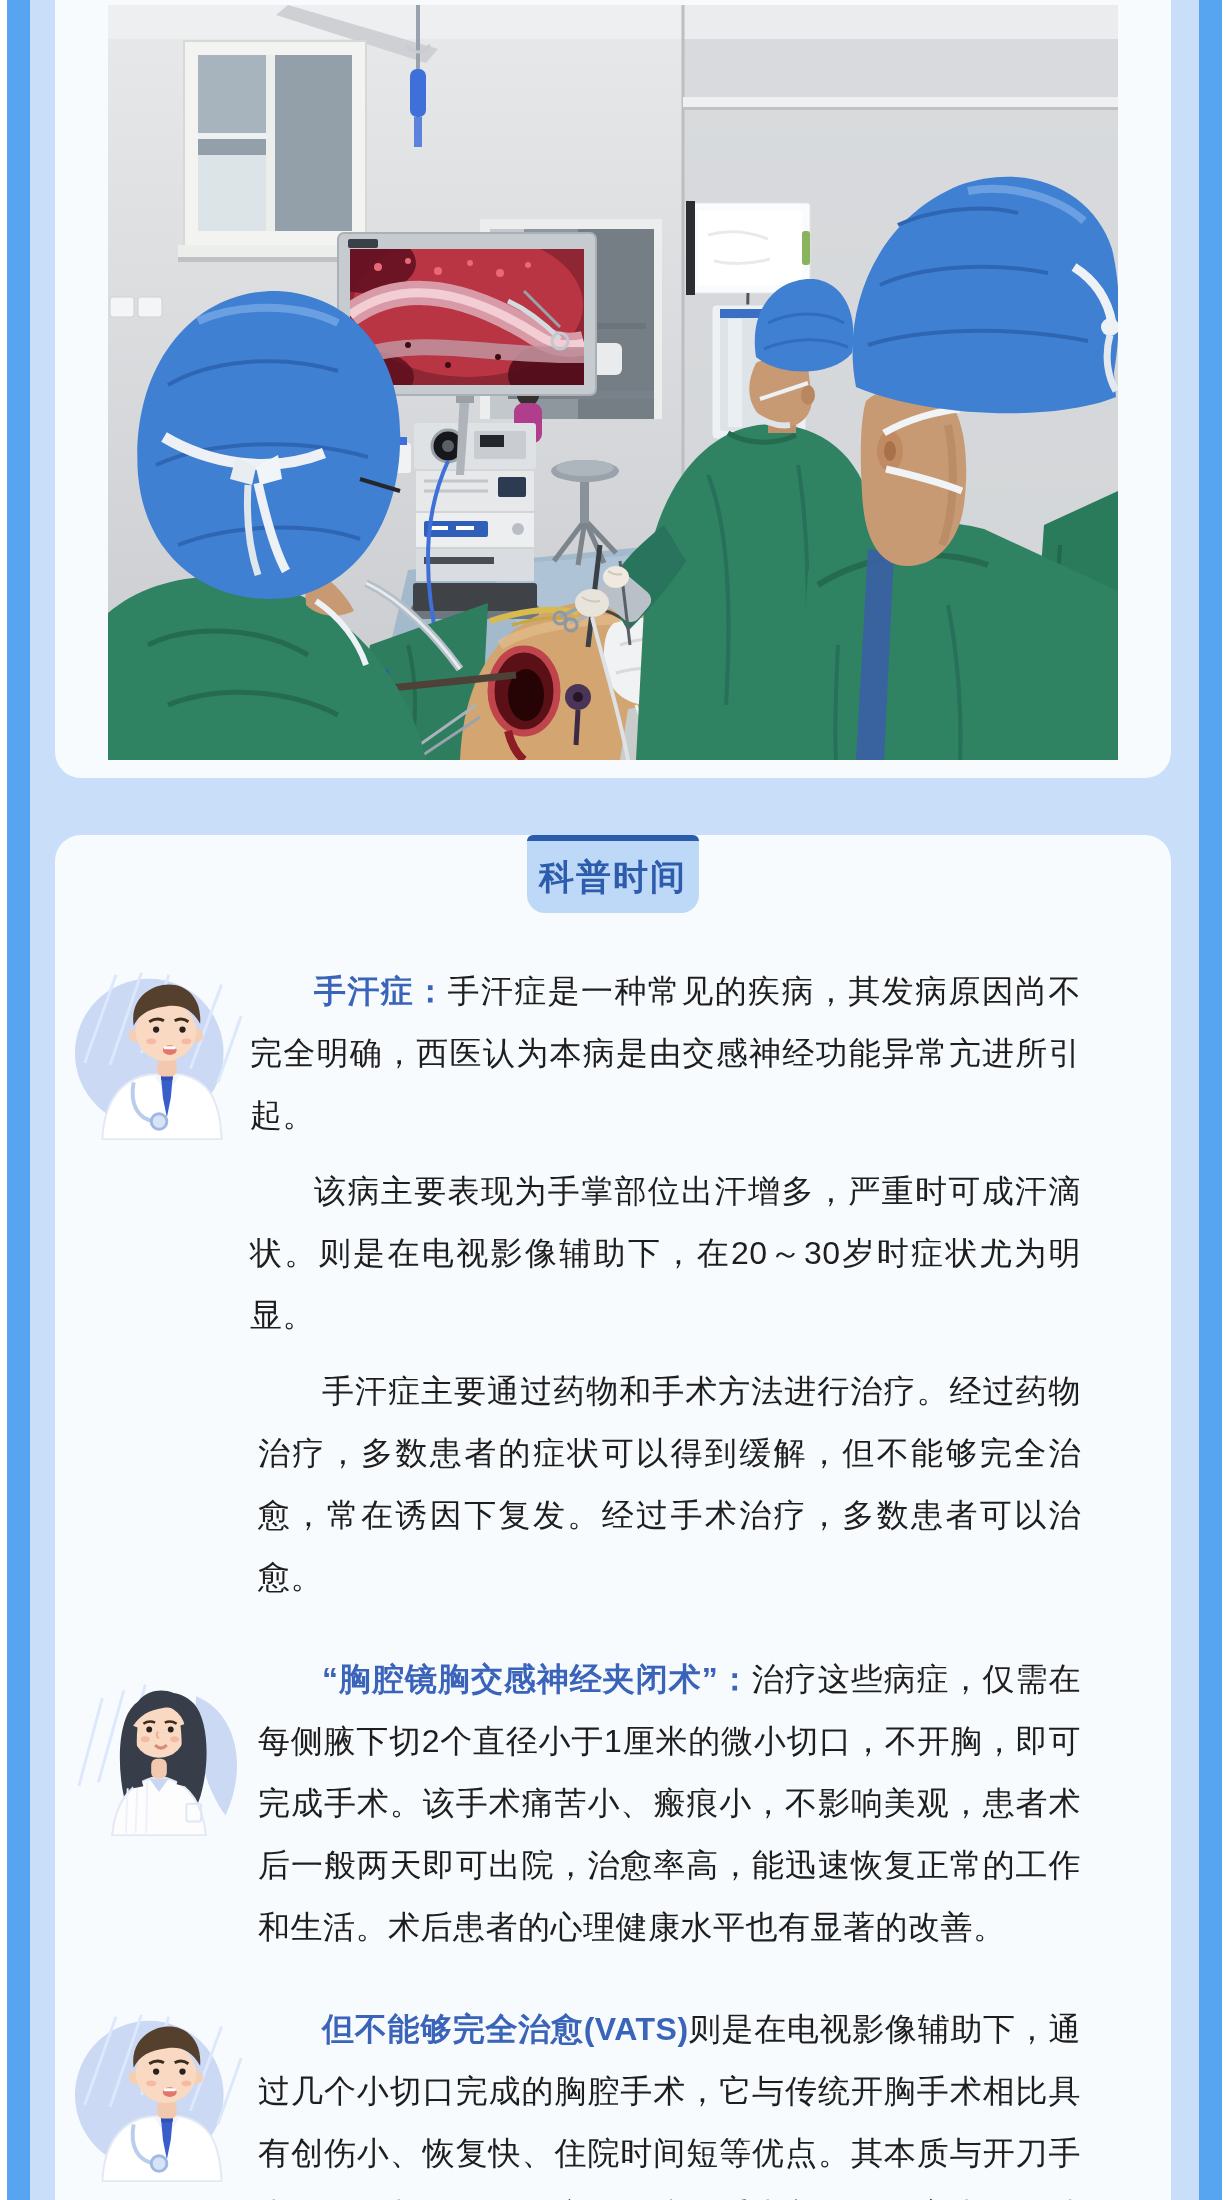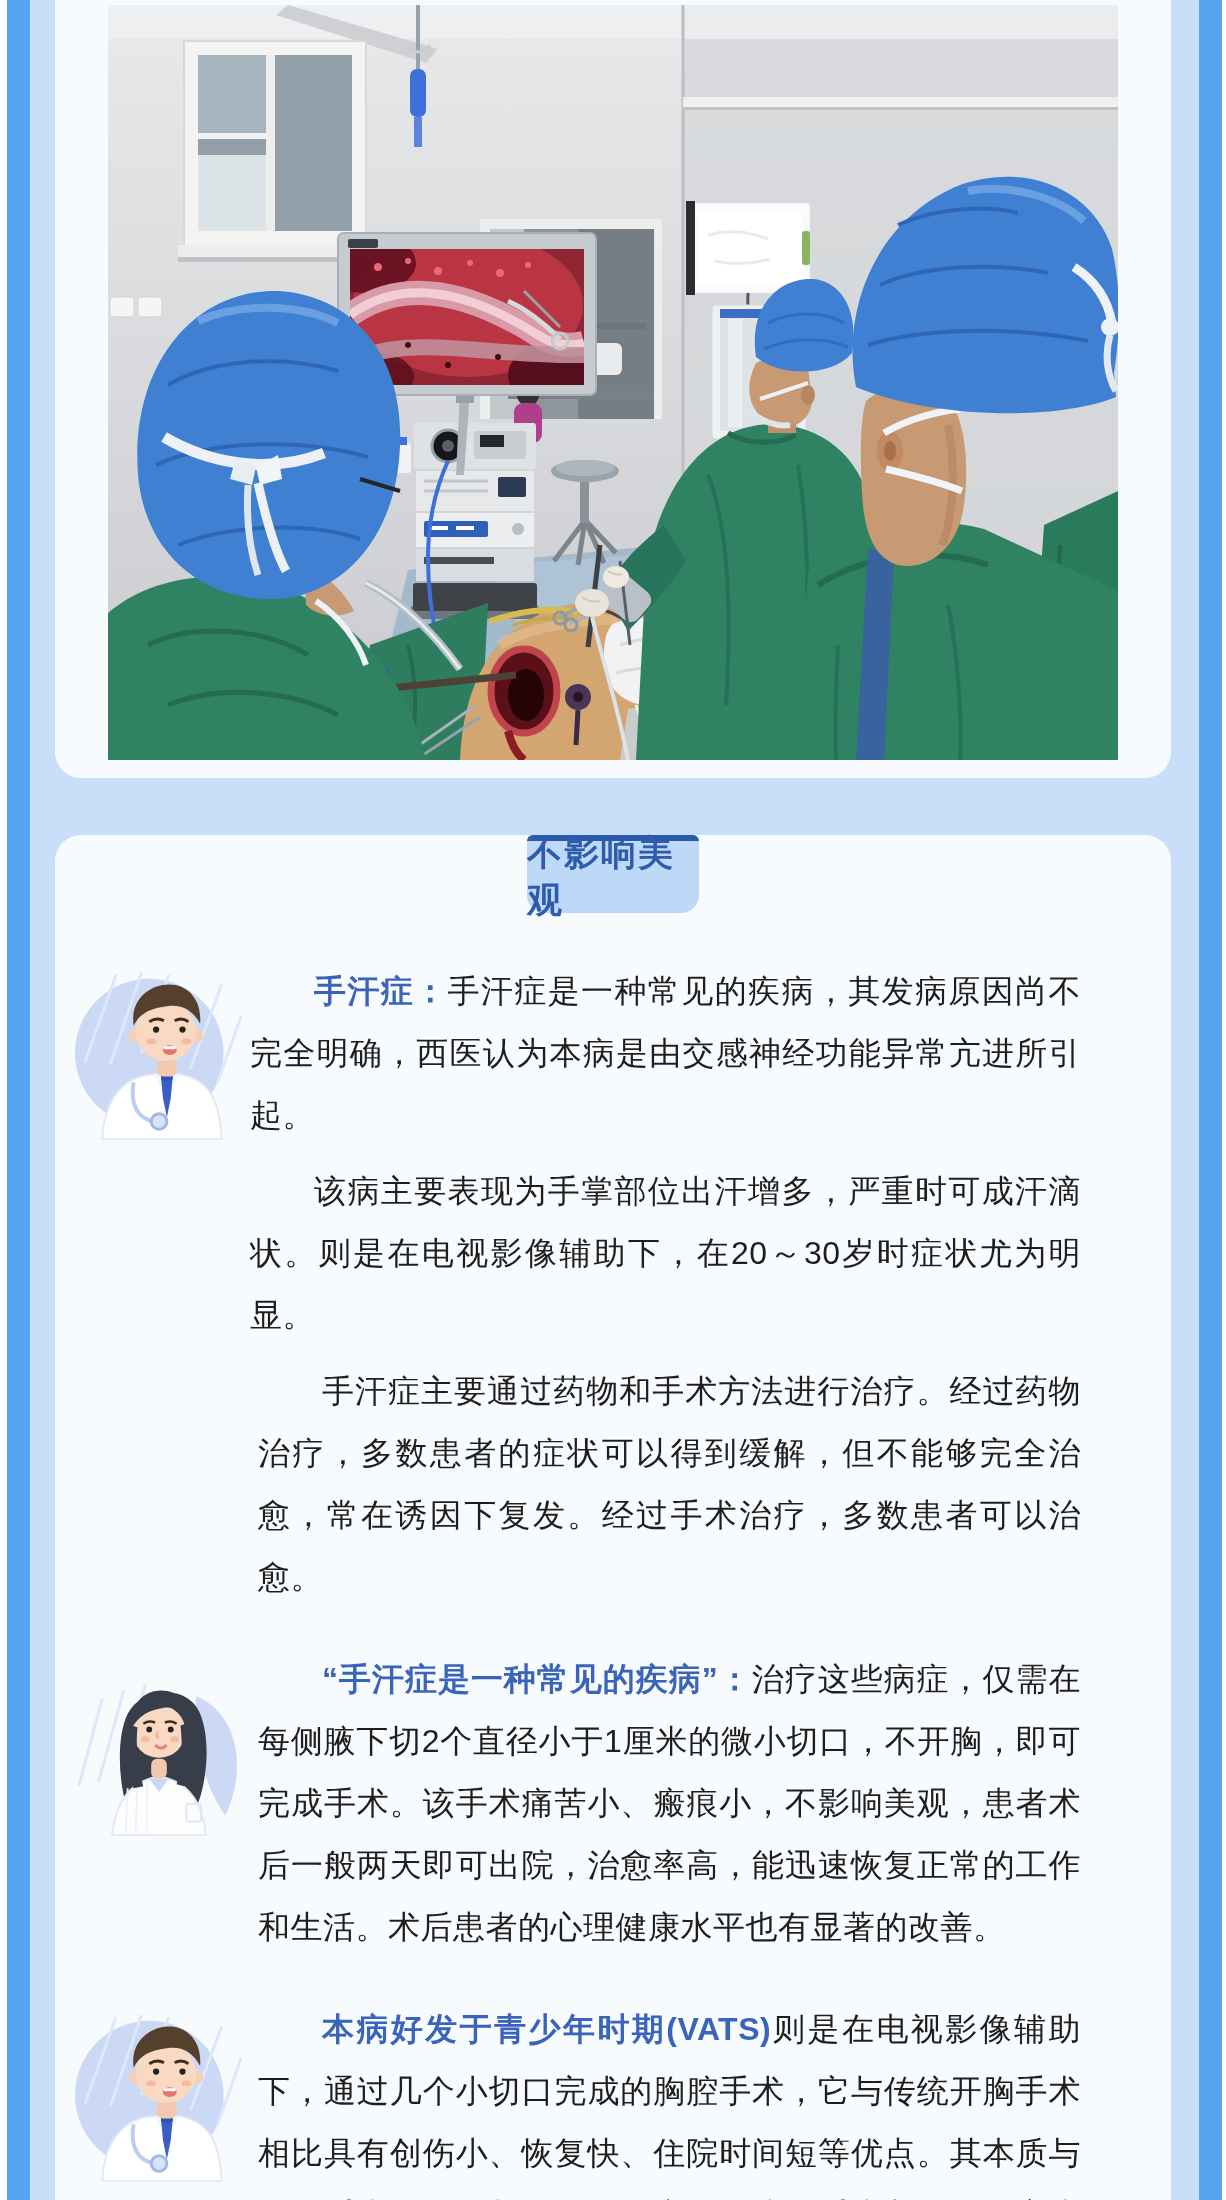--- a/index.html
+++ b/index.html
@@ -258,21 +258,21 @@
         <polygon points="148,462 128,452 122,474 144,480" fill="#e8edf2"></polygon>
         <path d="M150,478 C158,514 166,544 178,566" stroke="#edf1f5" stroke-width="9" fill="none"></path>
         <path d="M140,480 C138,514 142,546 150,570" stroke="#dfe6ec" stroke-width="7" fill="none"></path>
         <line x1="252" y1="474" x2="292" y2="486" stroke="#23262a" stroke-width="4"></line>
       </svg>
     </div>
   </div>
 
   <div class="content-card">
     <div class="badge">
-      <span class="badge-label">不影响美观</span>
+      <span class="badge-label">科普时间</span>
     </div>
 
     <div class="sections">
 
       <div class="section">
         <div class="avatar-col">
           <svg width="176" height="180" viewBox="0 0 180 170" style="margin:6px 0 0 18px">
             <circle cx="78" cy="82" r="76" fill="#cbd9f5"></circle>
             <g stroke="#dce8fb" stroke-width="3">
               <line x1="44" y1="2" x2="12" y2="92"></line>
@@ -336,21 +336,21 @@
             <path d="M96,55 q6,-3 12,1" stroke="#3a2c20" stroke-width="2.5" fill="none"></path>
             <circle cx="80" cy="62" r="3" fill="#272220"></circle>
               <circle cx="102" cy="62" r="3" fill="#272220"></circle>
             <ellipse cx="76" cy="72" rx="4.5" ry="3" fill="#f5b9a4"></ellipse>
               <ellipse cx="106" cy="72" rx="4.5" ry="3" fill="#f5b9a4"></ellipse>
             <path d="M89,64 q-3,5 1,7" stroke="#eab28e" stroke-width="2" fill="none"></path>
             <path d="M86,78 q6,6 12,0" stroke="#d98a7a" stroke-width="3" fill="none"></path>
           </svg>
         </div>
         <div class="text-col">
-          <p><span class="lead">“手汗症是一种常见的疾病”：</span><span>治疗这些病症，仅需在每侧腋下切2个直径小于1厘米的微小切口，不开胸，即可完成手术。该手术痛苦小、瘢痕小，不影响美观，患者术后一般两天即可出院，治愈率高，能迅速恢复正常的工作和生活。术后患者的心理健康水平也有显著的改善。</span></p>
+          <p><span class="lead">“胸腔镜胸交感神经夹闭术”：</span><span>治疗这些病症，仅需在每侧腋下切2个直径小于1厘米的微小切口，不开胸，即可完成手术。该手术痛苦小、瘢痕小，不影响美观，患者术后一般两天即可出院，治愈率高，能迅速恢复正常的工作和生活。术后患者的心理健康水平也有显著的改善。</span></p>
         </div>
       </div>
 
       <div class="section">
         <div class="avatar-col">
           <svg width="176" height="180" viewBox="0 0 180 170" style="margin:10px 0 0 18px">
             <circle cx="78" cy="82" r="76" fill="#cbd9f5"></circle>
             <g stroke="#dce8fb" stroke-width="3">
               <line x1="44" y1="2" x2="12" y2="92"></line>
                 <line x1="70" y1="0" x2="38" y2="94"></line>
@@ -373,19 +373,19 @@
             <path d="M104,49 q7,-4 14,1" stroke="#3a2c20" stroke-width="3" fill="none"></path>
             <circle cx="85" cy="58" r="3.2" fill="#272220"></circle>
               <circle cx="112" cy="58" r="3.2" fill="#272220"></circle>
             <ellipse cx="80" cy="70" rx="5" ry="3" fill="#f5b9a4"></ellipse>
               <ellipse cx="116" cy="70" rx="5" ry="3" fill="#f5b9a4"></ellipse>
             <ellipse cx="99" cy="79" rx="7" ry="5" fill="#e2766b"></ellipse>
             <rect x="93" y="75" width="12" height="3" rx="1" fill="#ffffff"></rect>
           </svg>
         </div>
         <div class="text-col">
-          <p><span class="lead">本病好发于青少年时期(VATS)</span><span>则是在电视影像辅助下，通过几个小切口完成的胸腔手术，它与传统开胸手术相比具有创伤小、恢复快、住院时间短等优点。其本质与开刀手术的原理相同，但改变了传统的手术入路、分离步骤、结扎与缝合方式以及手术过程中的观察方式(由直接肉眼观察到经</span></p>
+          <p><span class="lead">但不能够完全治愈(VATS)</span><span>则是在电视影像辅助下，通过几个小切口完成的胸腔手术，它与传统开胸手术相比具有创伤小、恢复快、住院时间短等优点。其本质与开刀手术的原理相同，但改变了传统的手术入路、分离步骤、结扎与缝合方式以及手术过程中的观察方式(由直接肉眼观察到经</span></p>
         </div>
       </div>
 
     </div>
   </div>
 </div>
 
 </body></html>

